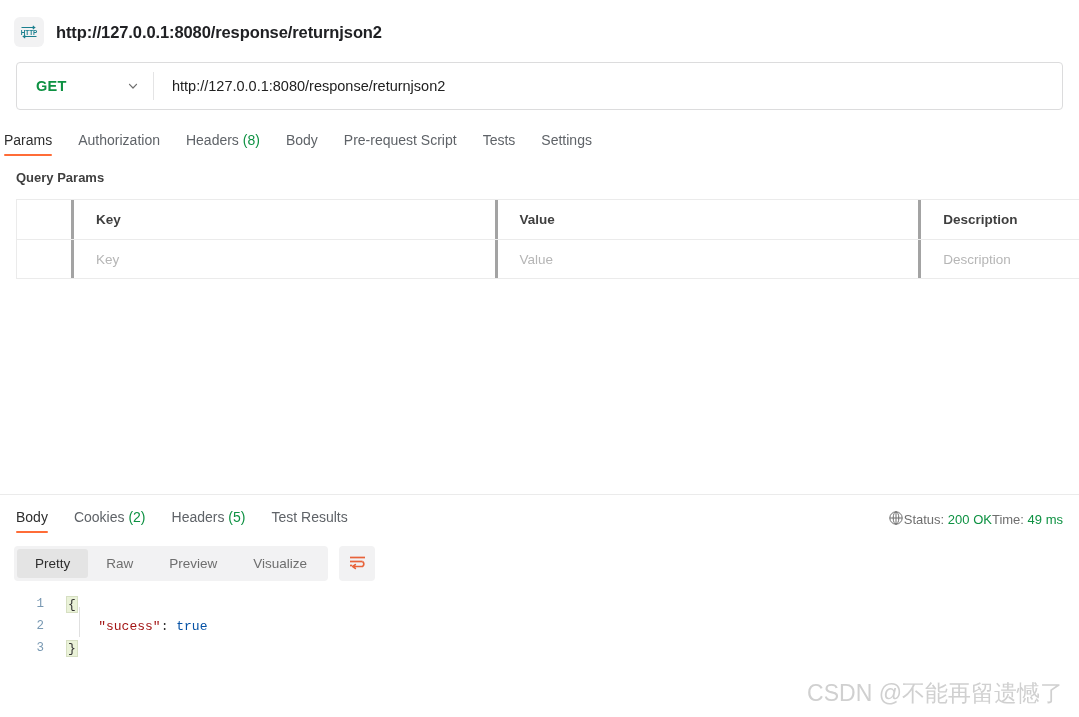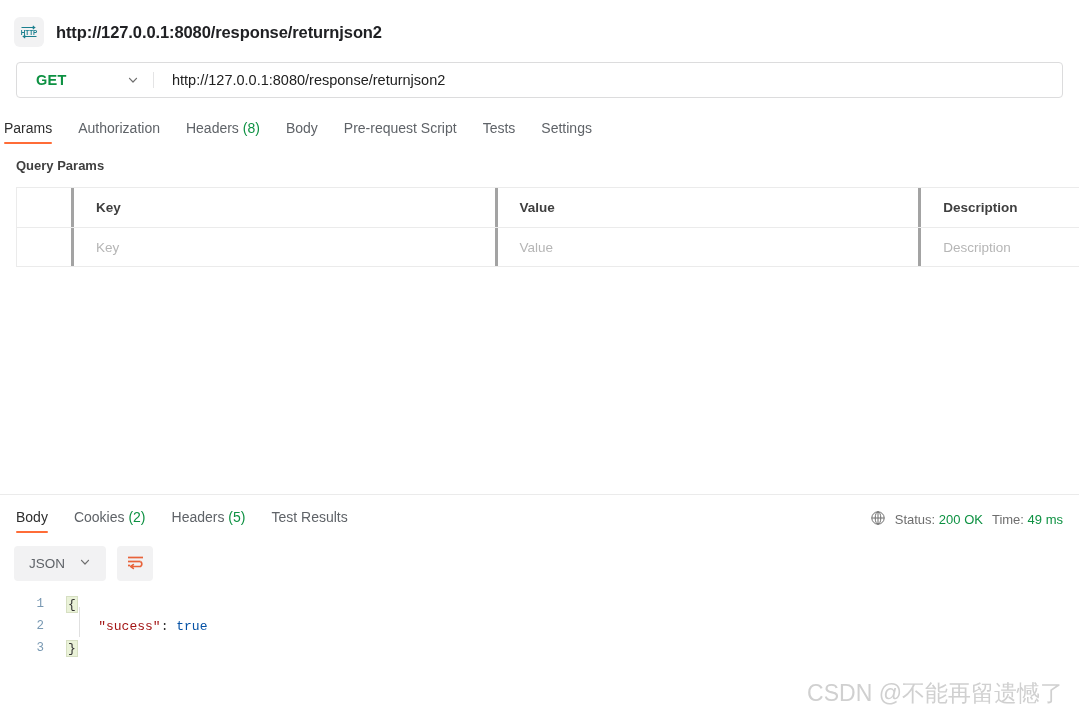--- a/index.html
+++ b/index.html
@@ -32,21 +32,21 @@
     font-weight: bold;
     color: #202124;
     letter-spacing: -0.1px;
   }
 
   
   .urlbar-wrap { padding: 10px 16px 0 16px; }
   .urlbar {
     display: flex;
     align-items: stretch;
-    height: 36px;
+    height: 48px;
     border: 1px solid #dcdcdd;
     border-radius: 4px;
     background: #fff;
   }
   .method-box {
     display: flex;
     align-items: center;
     width: 136px;
     padding-left: 19px;
     gap: 0;
@@ -152,21 +152,20 @@
     height: 38px;
     padding-left: 16px;
     position: relative;
   }
   .resp-status {
     position: absolute;
     right: 16px;
     bottom: 4px;
     display: flex;
     align-items: center;
-    gap: 9px;
     font-size: 13px;
     color: #6e6e6e;
   }
   .resp-status .val { color: #0d9142; }
   .status-item { white-space: nowrap; }
 
   
   .fmt-bar {
     display: flex;
     align-items: center;
@@ -369,29 +368,27 @@
         <span class="val">200 OK</span>
       </span>
       <span class="status-item">
         <span>Time:</span>
         <span class="val">49 ms</span>
       </span>
     </div>
   </div>
 
   <div class="fmt-bar">
-
-    <div class="fmt-select">
-      <span>JSON</span>
-      <span>
-        <svg width="12" height="12" viewBox="0 0 12 12" aria-hidden="true">
-          <path d="M2.5 4.3 L6 8 L9.5 4.3" fill="none" stroke="#6e6e6e" stroke-width="1.2" stroke-linecap="round" stroke-linejoin="round"></path>
-        </svg>
-      </span>
-    </div>
+    <div class="seg">
+      <div class="seg-item active">Pretty</div>
+      <div class="seg-item">Raw</div>
+      <div class="seg-item">Preview</div>
+      <div class="seg-item">Visualize</div>
+    </div>
+
 
     <div class="wrap-btn">
       <span>
         <svg width="19" height="16" viewBox="0 0 19 16" aria-hidden="true">
           <line x1="2" y1="3.5" x2="17" y2="3.5" stroke="#e8633a" stroke-width="1.7"></line>
           <line x1="2" y1="7.5" x2="14.5" y2="7.5" stroke="#e8633a" stroke-width="1.7"></line>
           <path d="M14.5 7.5 a3 3 0 0 1 0 5 H5.5" fill="none" stroke="#e8633a" stroke-width="1.7"></path>
           <path d="M7.3 10.6 L4.8 12.5 L7.3 14.4" fill="none" stroke="#e8633a" stroke-width="1.7" stroke-linecap="round" stroke-linejoin="round"></path>
           <line x1="2" y1="11.5" x2="4.2" y2="11.5" stroke="#e8633a" stroke-width="1.7"></line>
         </svg>

